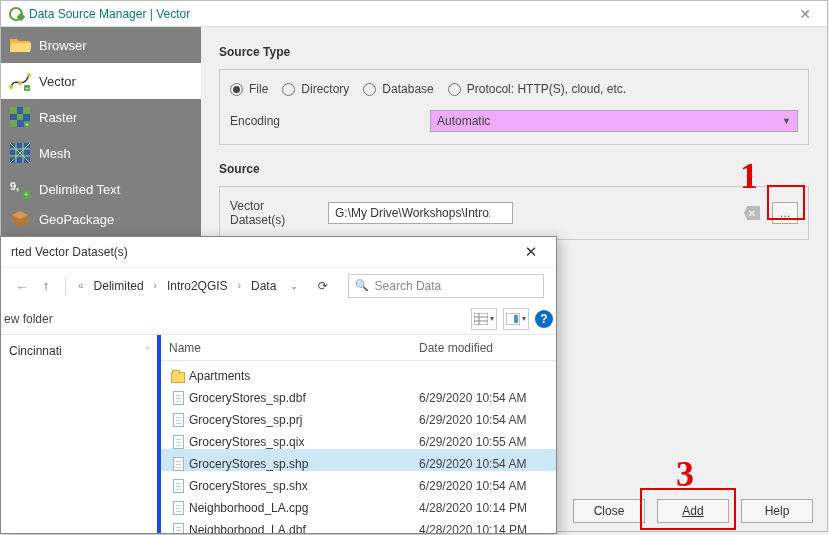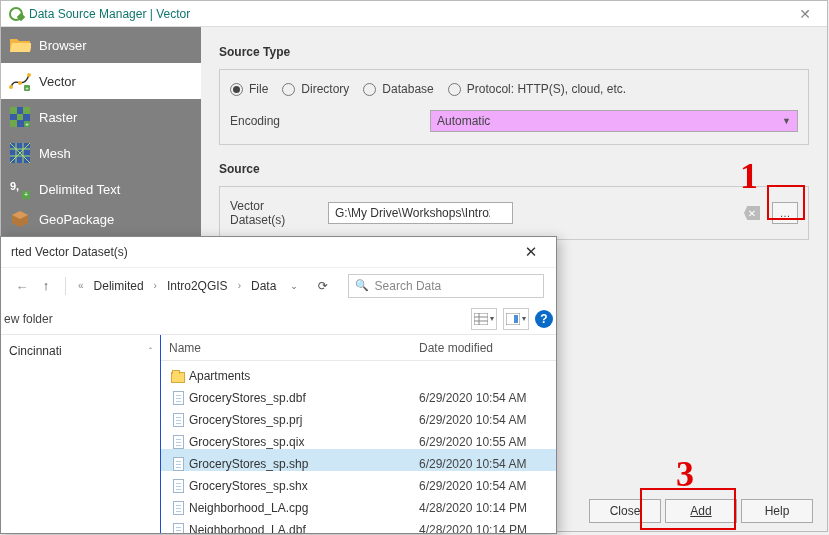--- a/index.html
+++ b/index.html
@@ -93,21 +93,21 @@
   }
   .ds-input-wrap { position:relative; flex:1; }
   .browse-btn {
     width:26px; height:22px; border:1px solid #aaa; background:#f6f6f6;
     display:flex; align-items:center; justify-content:center; font-size:11px;
   }
   .red-box { position:absolute; border:2px solid #e10000; pointer-events:none; }
   .red-label { position:absolute; color:#e10000; font-size:36px; font-weight:bold; font-family: Georgia, serif; pointer-events:none;}
   .bottom-buttons {
     position:absolute; right: 14px; bottom: 8px;
-    display:flex; gap:4px;
+    display:flex; gap:12px;
   }
   .btn {
     height:24px; min-width:72px; border:1px solid #aaa; background:#f6f6f6;
     display:flex; align-items:center; justify-content:center; font-size:12px; color:#333;
   }
   .btn.add { text-decoration: underline; }
   
   .file-dialog {
     position:absolute;
     left:0; top:236px;
@@ -146,21 +146,21 @@
     display:flex; align-items:center; justify-content:center;
   }
   .tb-iconbtn.b { border-color:#ccc; }
   .help-circle {
     width:18px; height:18px; border-radius:50%; background:#0a6ac8;
     color:#fff; display:flex; align-items:center; justify-content:center;
     font-size:12px; font-weight:bold;
   }
   .fd-body { display:flex; height: calc(100% - 98px); }
   .fd-tree {
-    width:160px; border-right:1px solid #1d4ed8;
+    width:160px; border-right:4px solid #1d4ed8;
     padding:6px 8px; color:#333;
   }
   .fd-tree-row { display:flex; justify-content:space-between; align-items:center; padding:3px 0;}
   .fd-tree-row .caret { color:#888; font-size:9px;}
   .fd-list { flex:1; display:flex; flex-direction:column; }
   .fd-cols {
     display:flex; height:26px; align-items:center;
     color:#555; border-bottom:1px solid #e8e8e8;
     padding-left:8px;
   }

